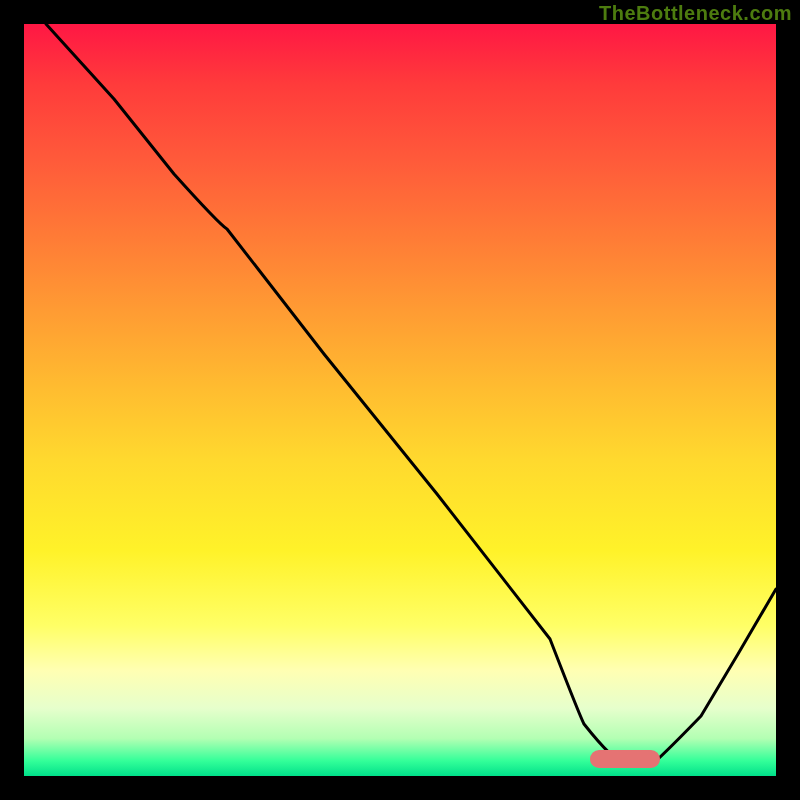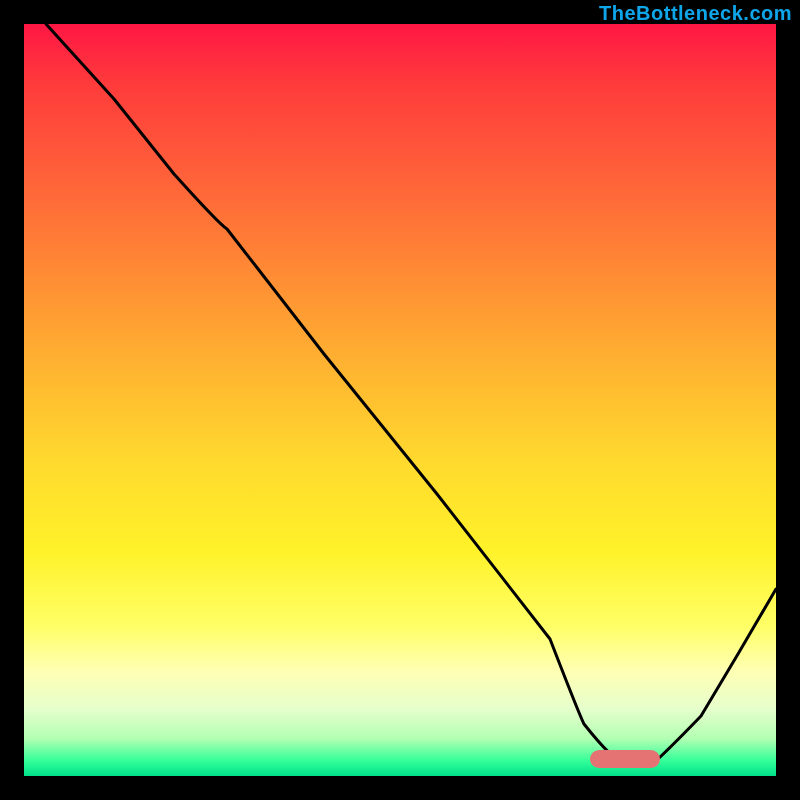--- a/index.html
+++ b/index.html
@@ -57,21 +57,21 @@
     width: 100%;
     height: 100%;
   }
   .watermark {
     position: absolute;
     top: 2px;
     right: 8px;
     font-family: Arial, Helvetica, sans-serif;
     font-size: 20px;
     font-weight: bold;
-    color: #0ea5e9;
+    color: #4d7c0f;
     letter-spacing: 0.5px;
     user-select: none;
   }
 </style>
 </head>
 <body>
 
 <div class="frame">
   <div class="watermark">TheBottleneck.com</div>
 

